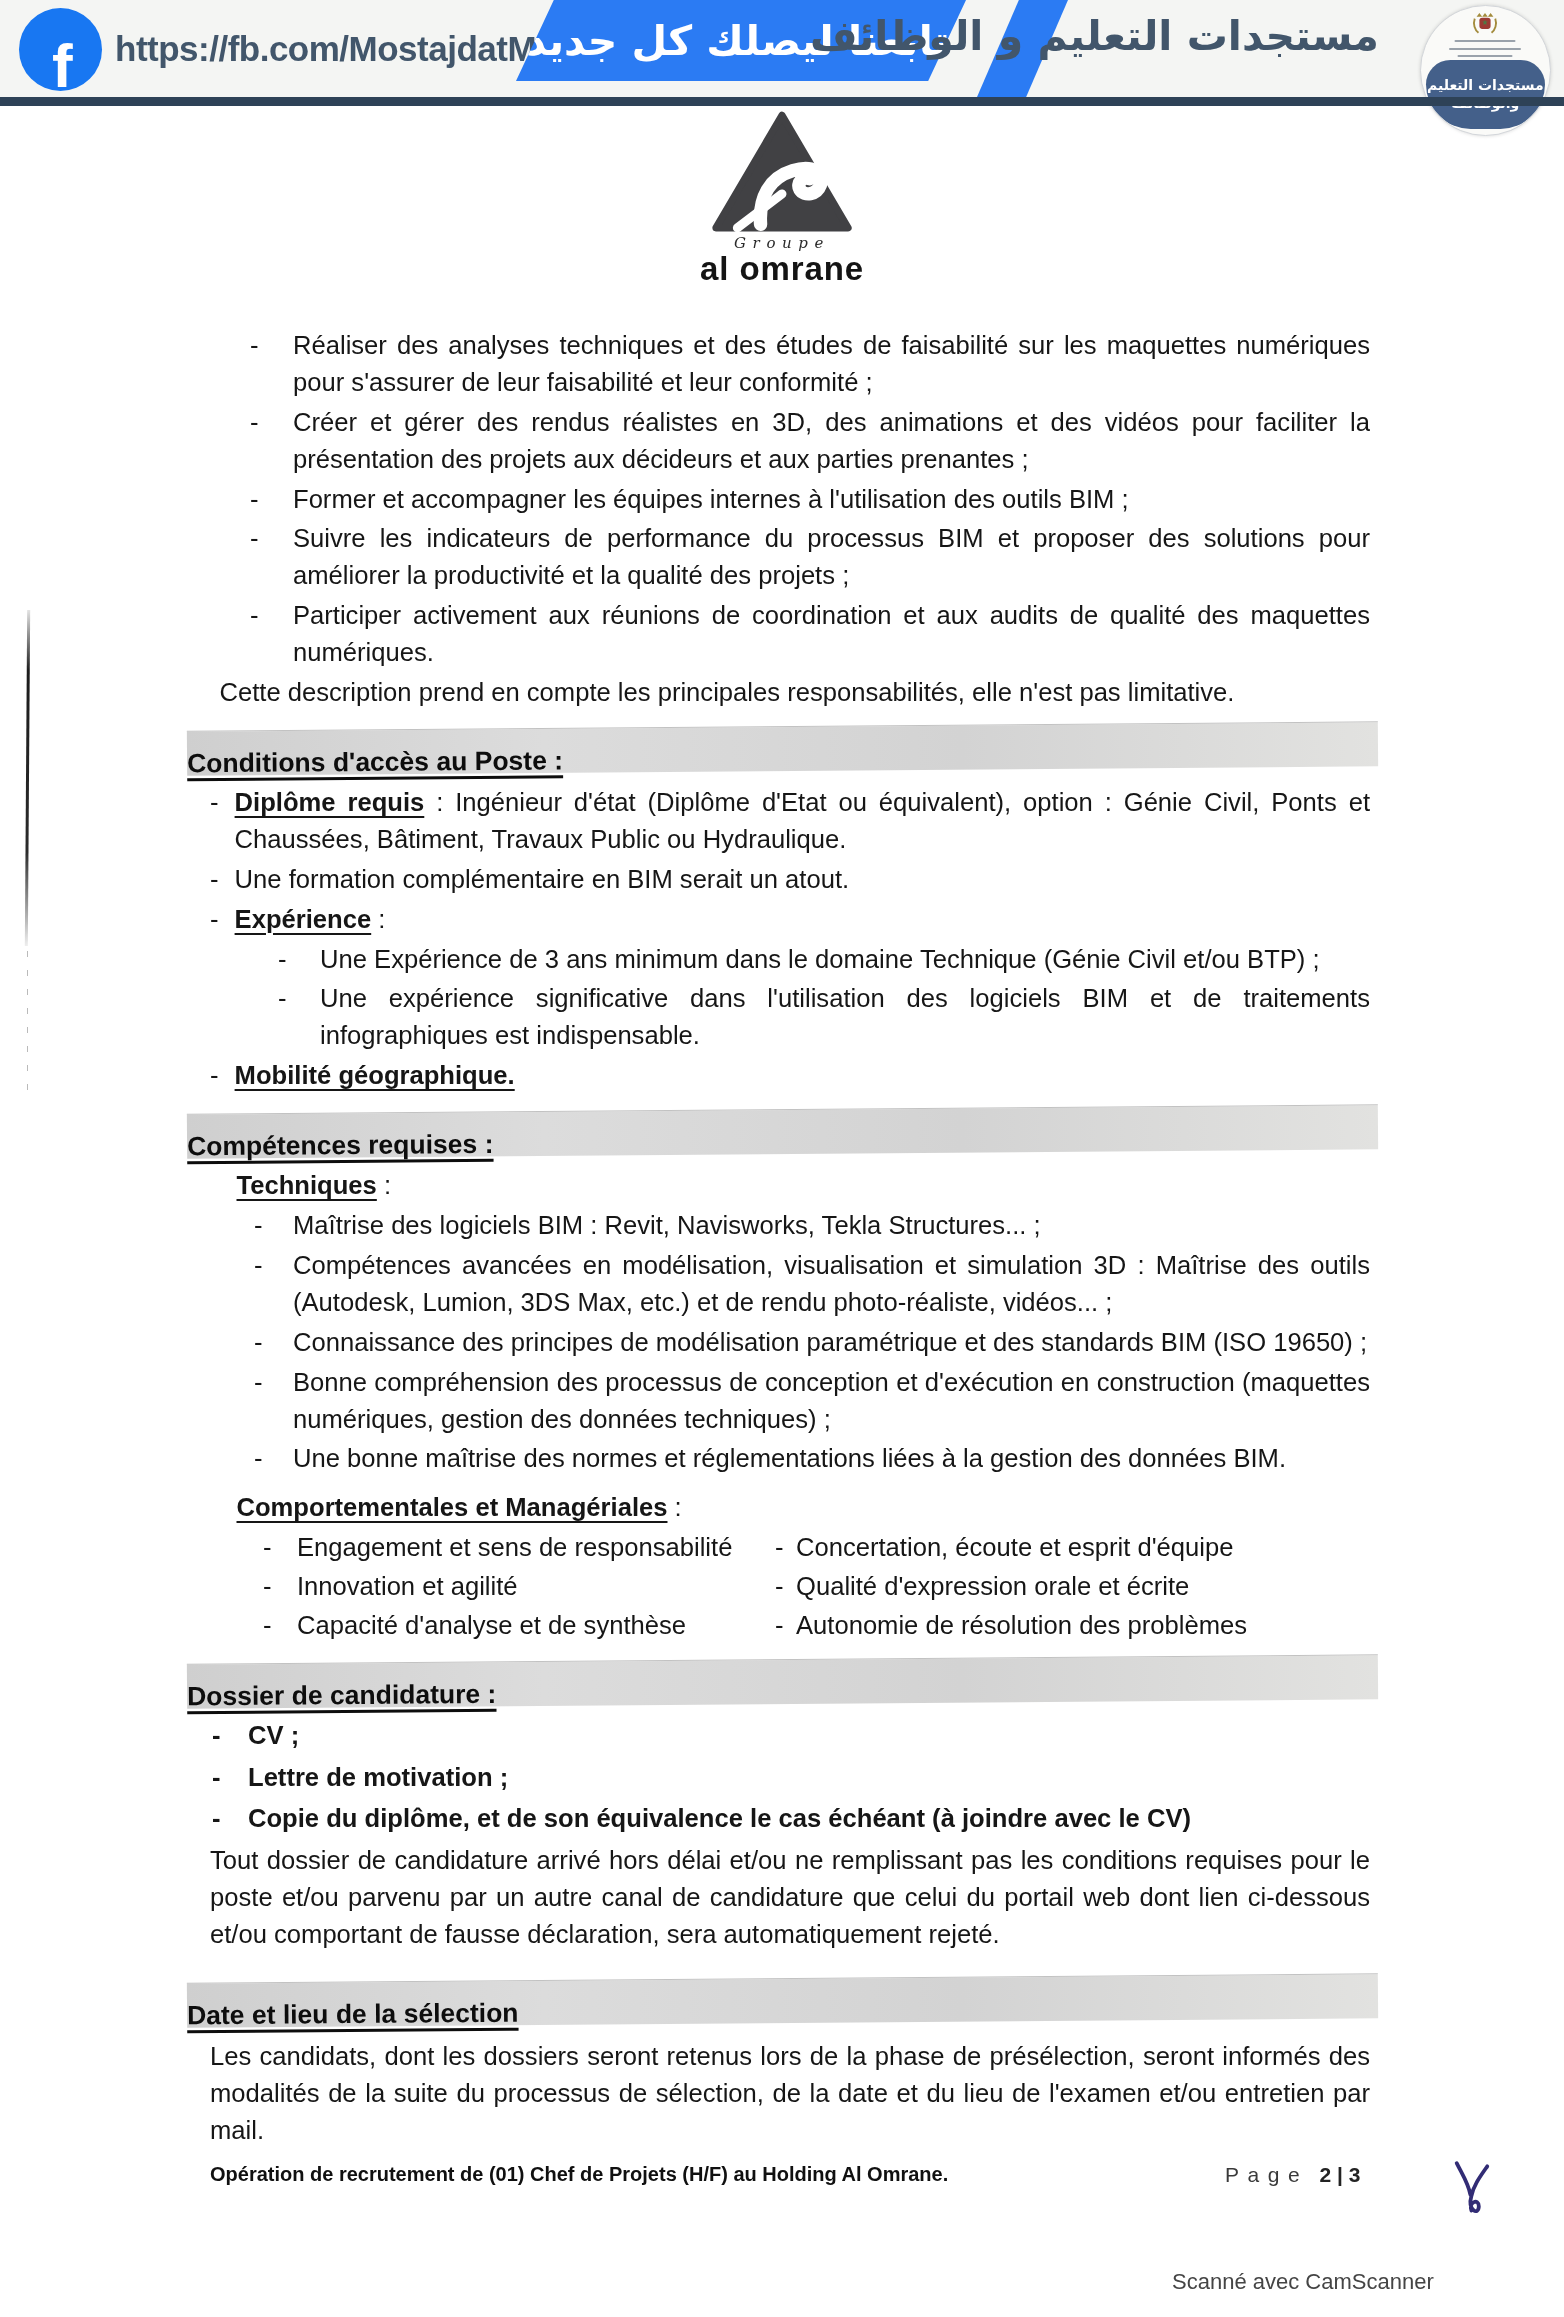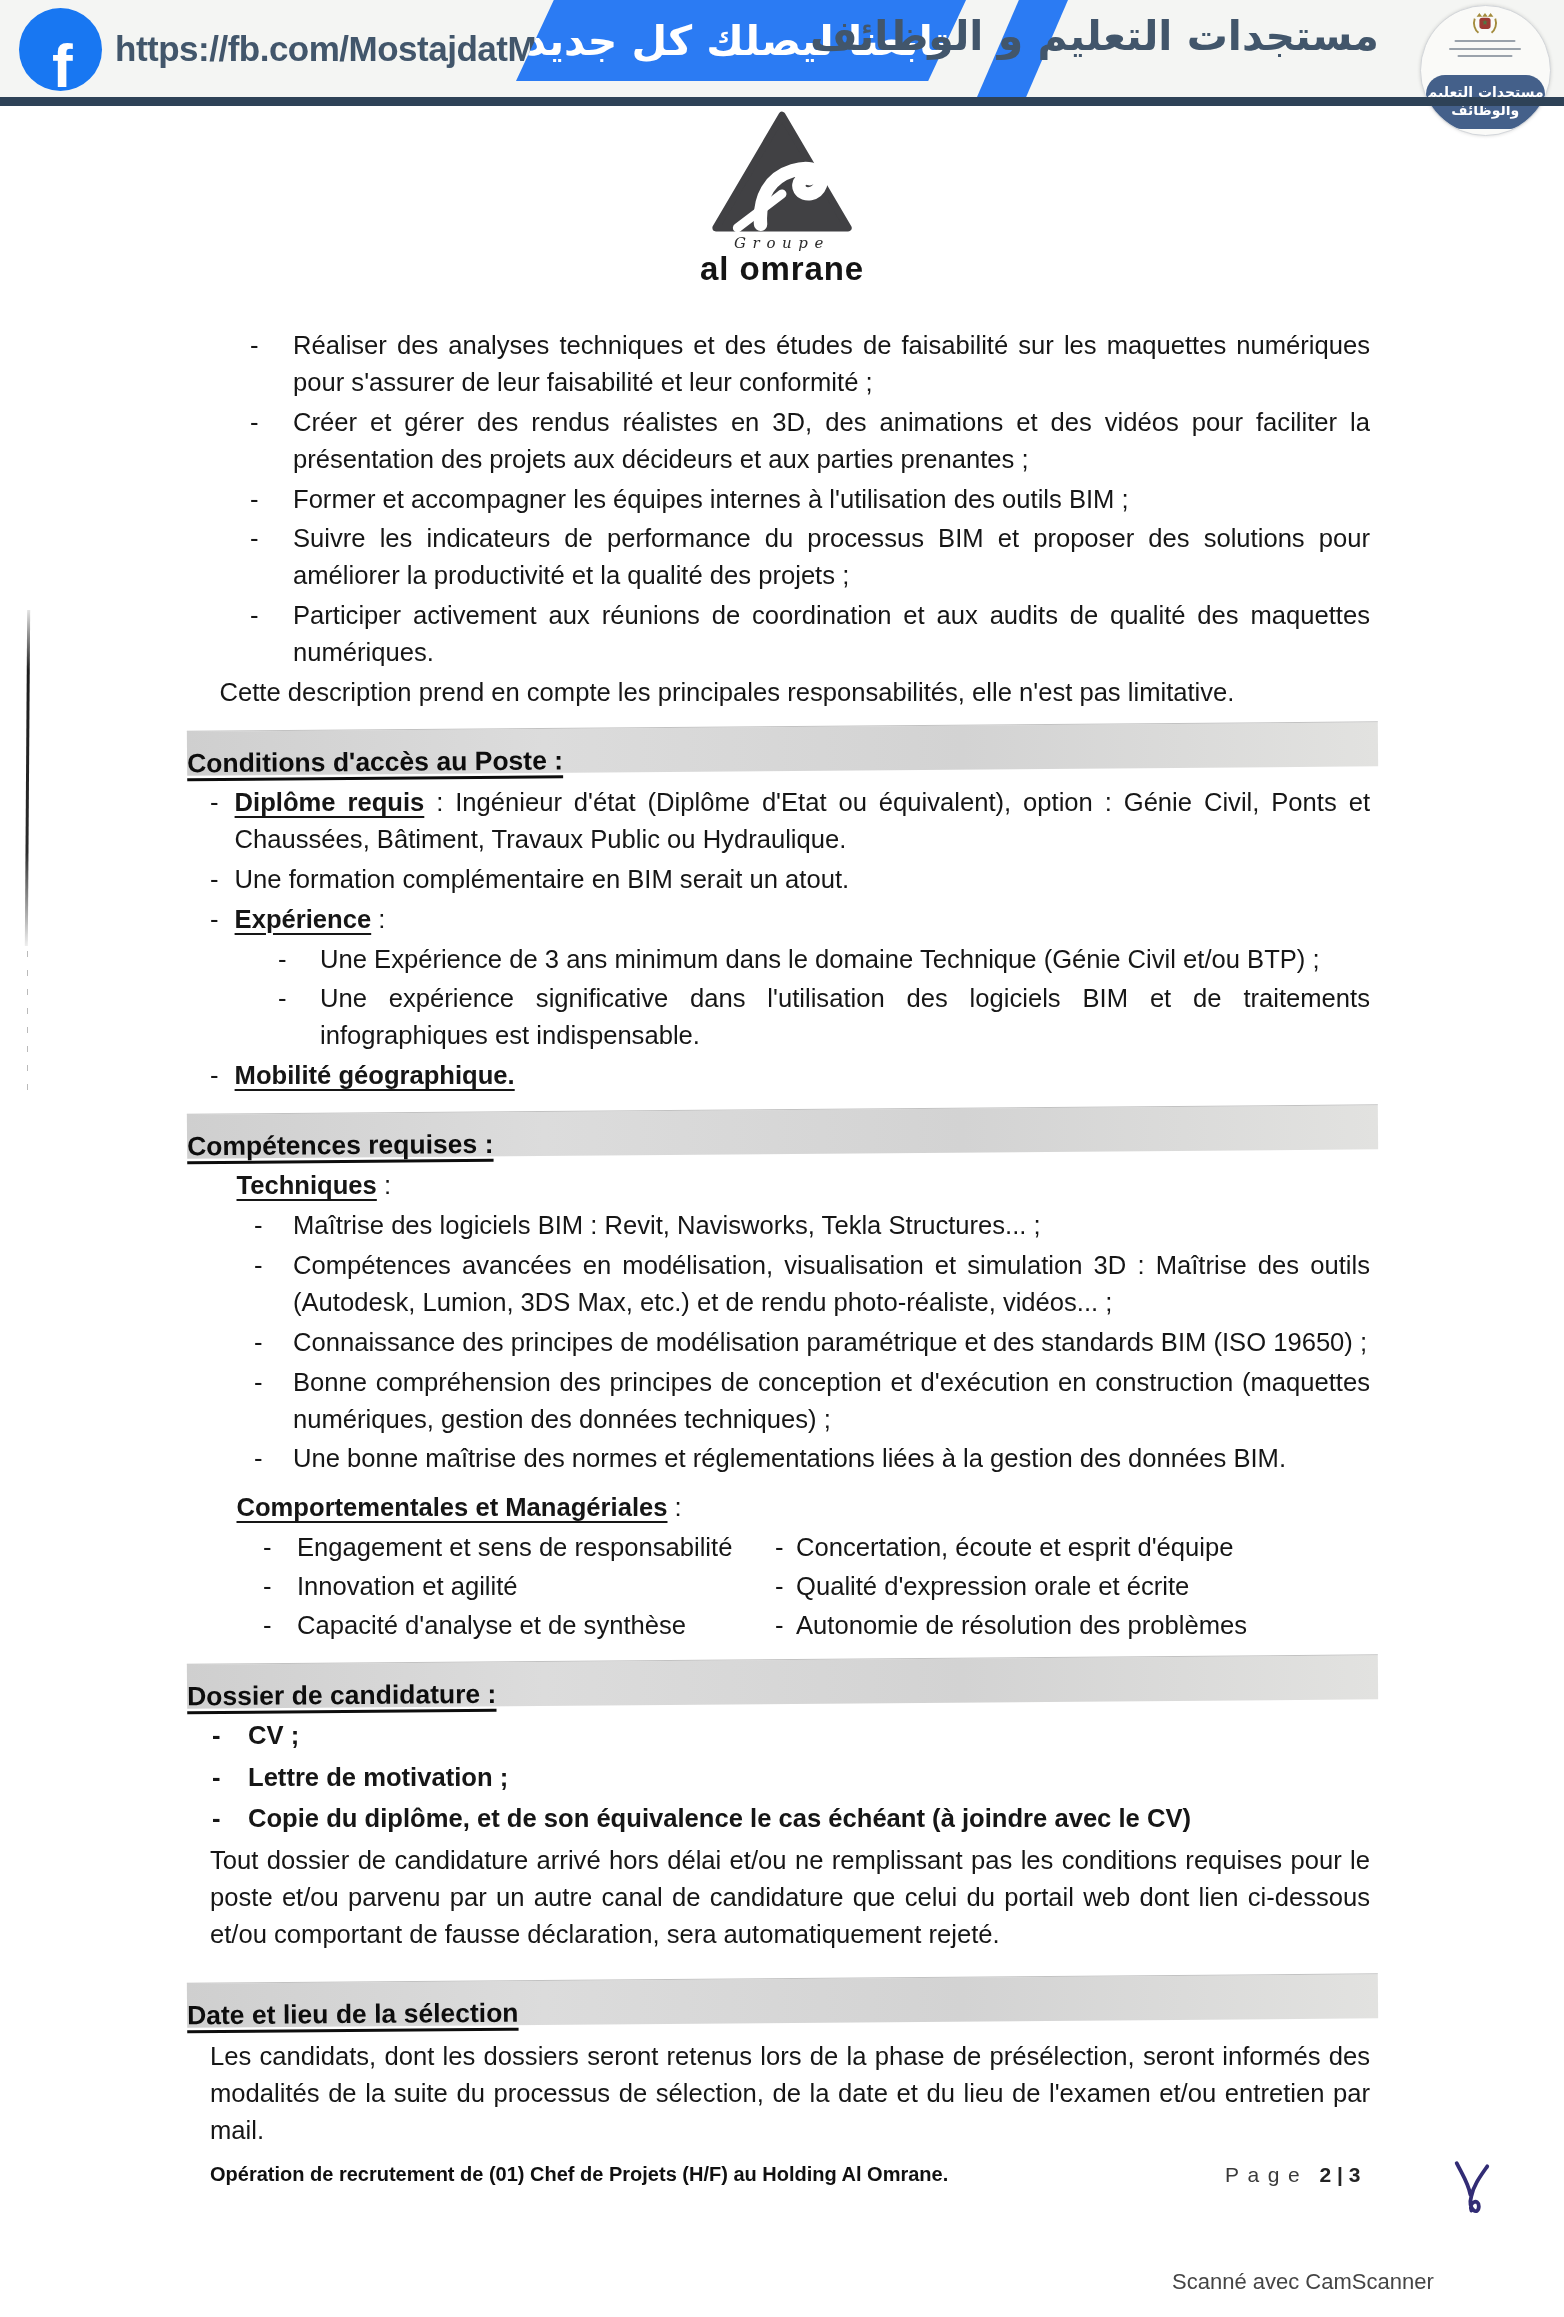--- a/index.html
+++ b/index.html
@@ -20,21 +20,21 @@
   .banner-para-text{font-family:"DejaVu Sans",sans-serif;direction:rtl;color:#fff;font-weight:700;
                     font-size:41px;padding-right:7.6px;}
   .banner-sliver{position:absolute;left:977px;top:0;width:91px;height:97px;background:#2b7bf3;
                  clip-path:polygon(46% 0,100% 0,54% 100%,0 100%);}
   .site-title{position:absolute;right:185px;top:0;height:72px;display:flex;align-items:center;
               font-family:"DejaVu Sans",sans-serif;direction:rtl;font-size:41px;font-weight:700;color:#42566b;}
   .badge{position:absolute;right:13.2px;top:4.7px;width:129px;height:129px;border-radius:50%;
          background:#fafaf8;border:1.9px solid #d3d6da;box-shadow:0 0 3.8px rgba(0,0,0,.15);overflow:hidden;}
   .badge-crest{position:absolute;left:50%;top:5.7px;transform:translateX(-50%);}
   .badge-micro{position:absolute;left:50%;transform:translateX(-50%);height:2.8px;background:#9aa2ab;border-radius:1.9px;}
-  .badge-band{position:absolute;left:4.7px;right:4.7px;bottom:5.7px;height:54px;background:#44608a;
+  .badge-band{position:absolute;left:4.7px;right:4.7px;bottom:5.7px;height:69px;background:#44608a;
               border-radius:24.6px 24.6px 45px 45px;display:flex;flex-direction:column;align-items:center;
               justify-content:center;gap:2.8px;}
   .badge-band div{font-family:"DejaVu Sans",sans-serif;direction:rtl;color:#fff;font-weight:700;
                   font-size:14px;line-height:1.1;}
 
   
   .logo-block{position:absolute;left:0;top:110px;width:1564px;text-align:center;}
   .logo-groupe{font-family:"DejaVu Serif",serif;font-style:italic;font-size:15px;letter-spacing:6.6px;
                color:#2a2a2a;margin-top:-3.8px;}
   .logo-name{font-size:33px;font-weight:700;color:#141414;letter-spacing:0.9px;margin-top:-1.9px;}
@@ -162,21 +162,21 @@
     <div class="bar">
       <span class="bar-title">Compétences requises :</span>
     </div>
 
     <div class="sub-head">
       <span class="u">Techniques</span><span> :</span>
     </div>
     <div class="tech-item">Maîtrise des logiciels BIM : Revit, Navisworks, Tekla Structures... ;</div>
     <div class="tech-item">Compétences avancées en modélisation, visualisation et simulation 3D : Maîtrise des outils (Autodesk, Lumion, 3DS Max, etc.) et de rendu photo-réaliste, vidéos... ;</div>
     <div class="tech-item">Connaissance des principes de modélisation paramétrique et des standards BIM (ISO 19650) ;</div>
-    <div class="tech-item">Bonne compréhension des principes de conception et d'exécution en construction (maquettes numériques, gestion des données techniques) ;</div>
+    <div class="tech-item">Bonne compréhension des processus de conception et d'exécution en construction (maquettes numériques, gestion des données techniques) ;</div>
     <div class="tech-item">Une bonne maîtrise des normes et réglementations liées à la gestion des données BIM.</div>
 
     <div class="sub-head">
       <span class="u">Comportementales et Managériales</span><span> :</span>
     </div>
     <div class="comp-row">
       <div class="comp-left">Engagement et sens de responsabilité</div>
       <div class="comp-right">Concertation, écoute et esprit d'équipe</div>
     </div>
     <div class="comp-row">

